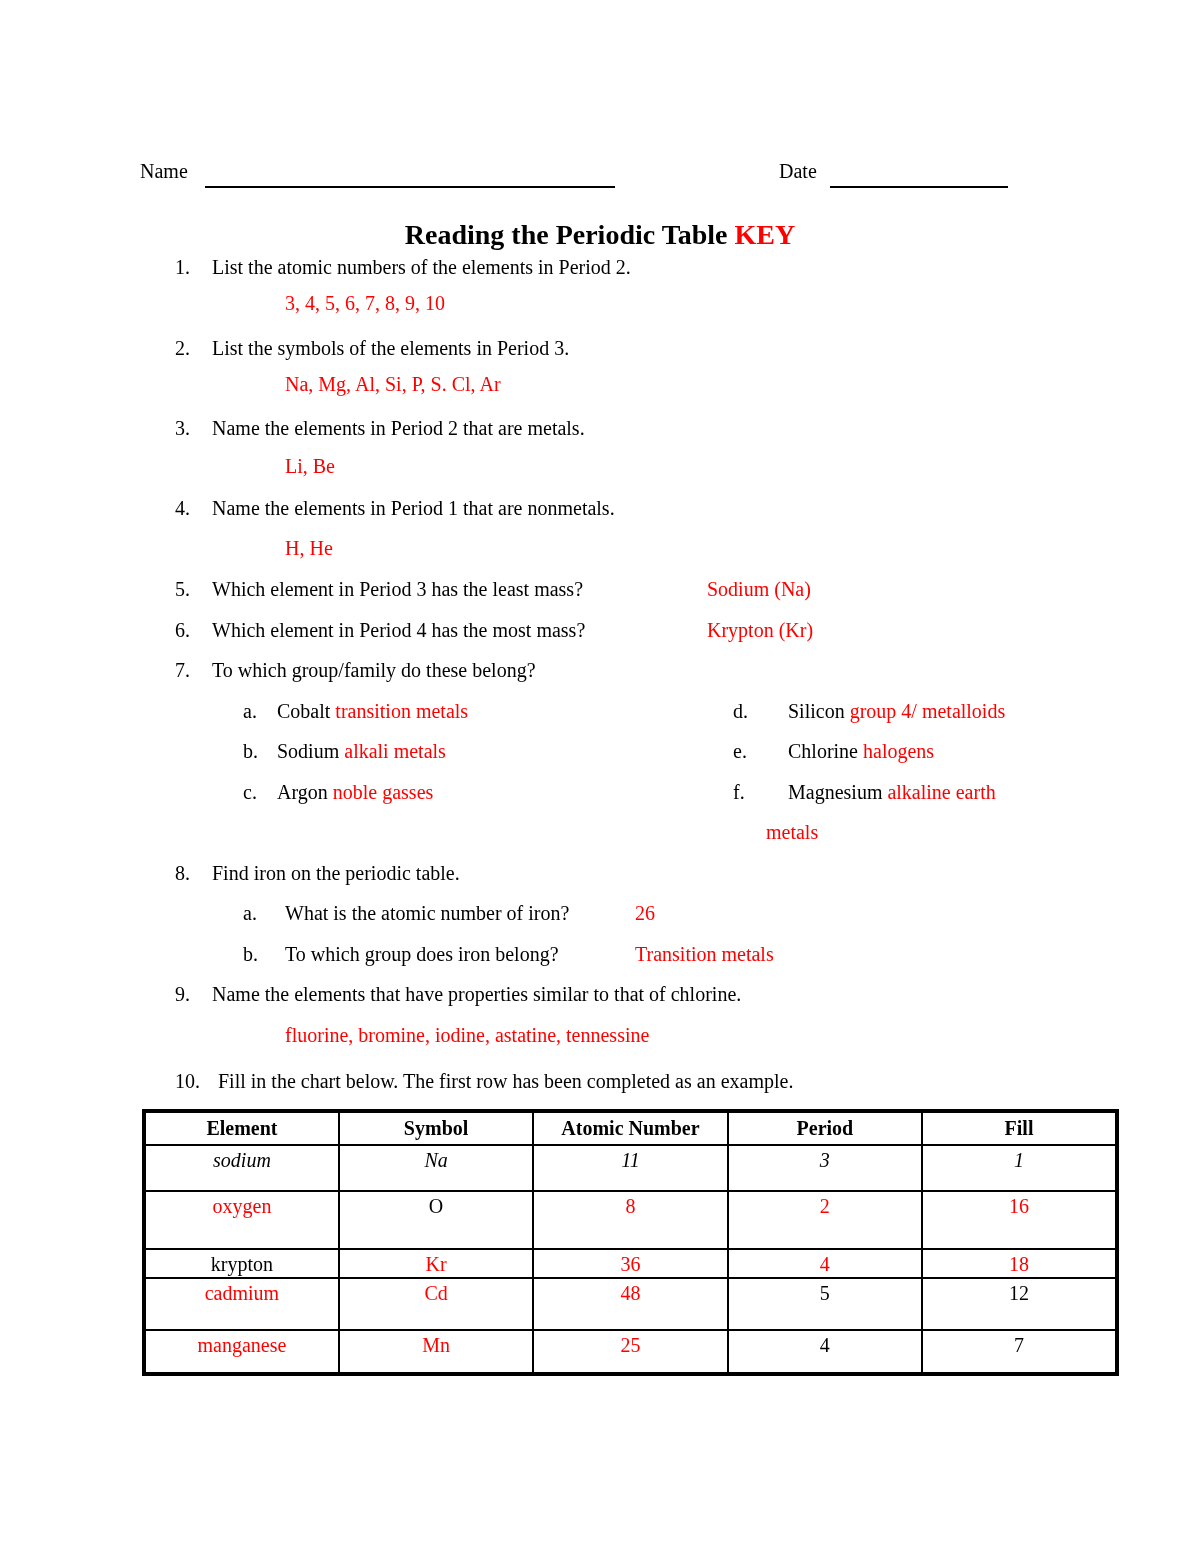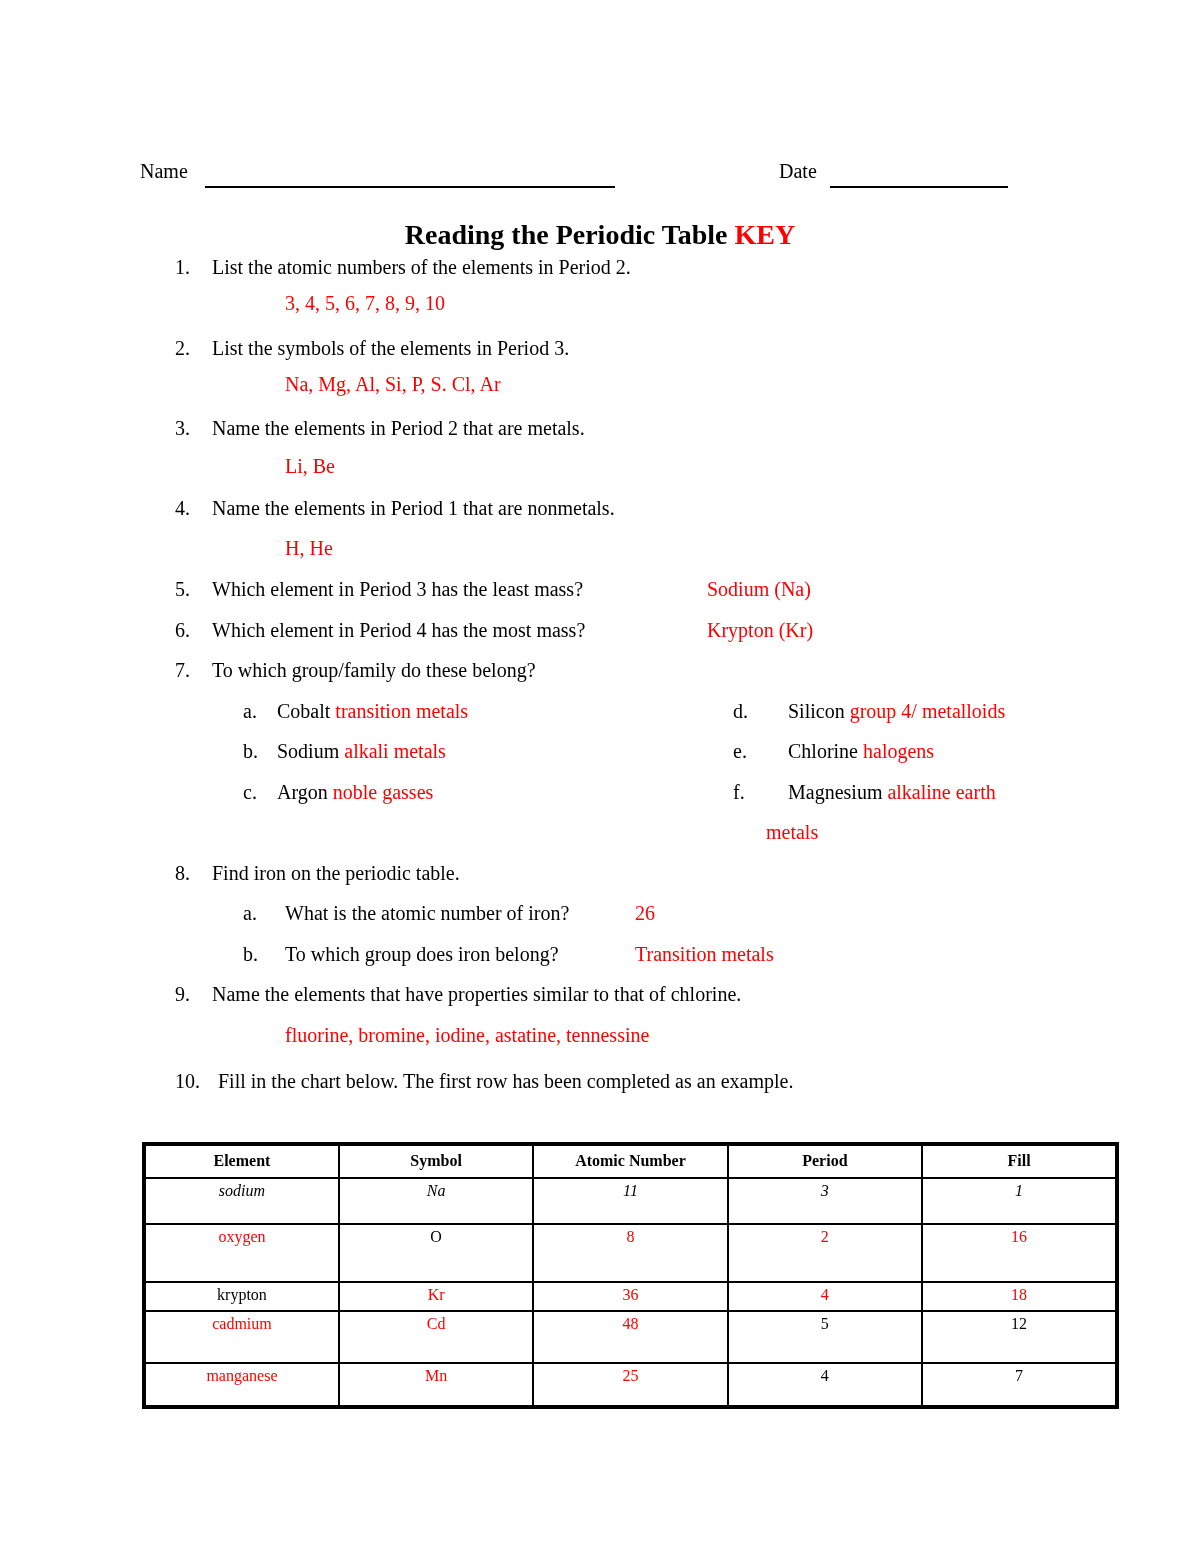--- a/index.html
+++ b/index.html
@@ -41,23 +41,23 @@
   .date-rule { left: 830px; width: 178px; }
 
   
   .title-line {
     position: absolute; top: 220px; left: 0; width: 1200px;
     text-align: center; font-size: 28px; font-weight: bold; line-height: 30px;
   }
 
   
   table.answers {
-    position: absolute; left: 143px; top: 1143px;
+    position: absolute; left: 143px; top: 1110px;
     width: 975px; border-collapse: collapse; table-layout: fixed;
-    font-size: 16px;
+    font-size: 20px;
   }
   table.answers th, table.answers td {
     border: 2px solid var(--ink);
     text-align: center; vertical-align: top;
     padding-top: 3px; overflow: hidden;
   }
   table.answers { border: 3px solid var(--ink); outline: 1px solid var(--ink); }
   table.answers thead tr { height: 33px; }
   table.answers th { font-weight: bold; vertical-align: middle; padding-top: 0; }
   table.answers tbody tr:nth-child(1) { height: 46px; }

